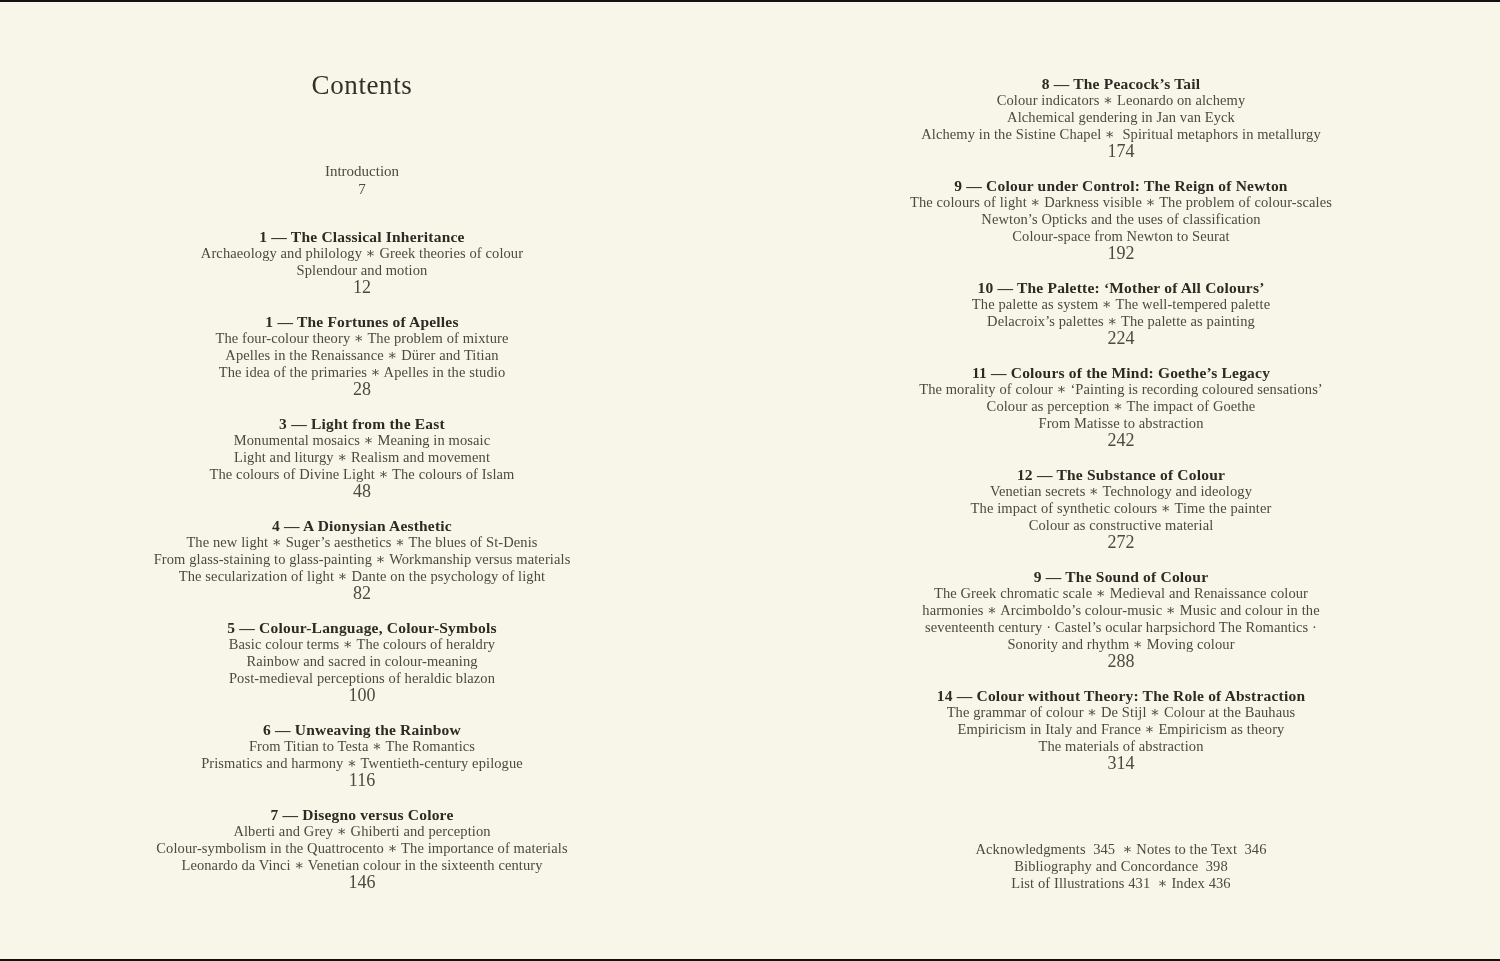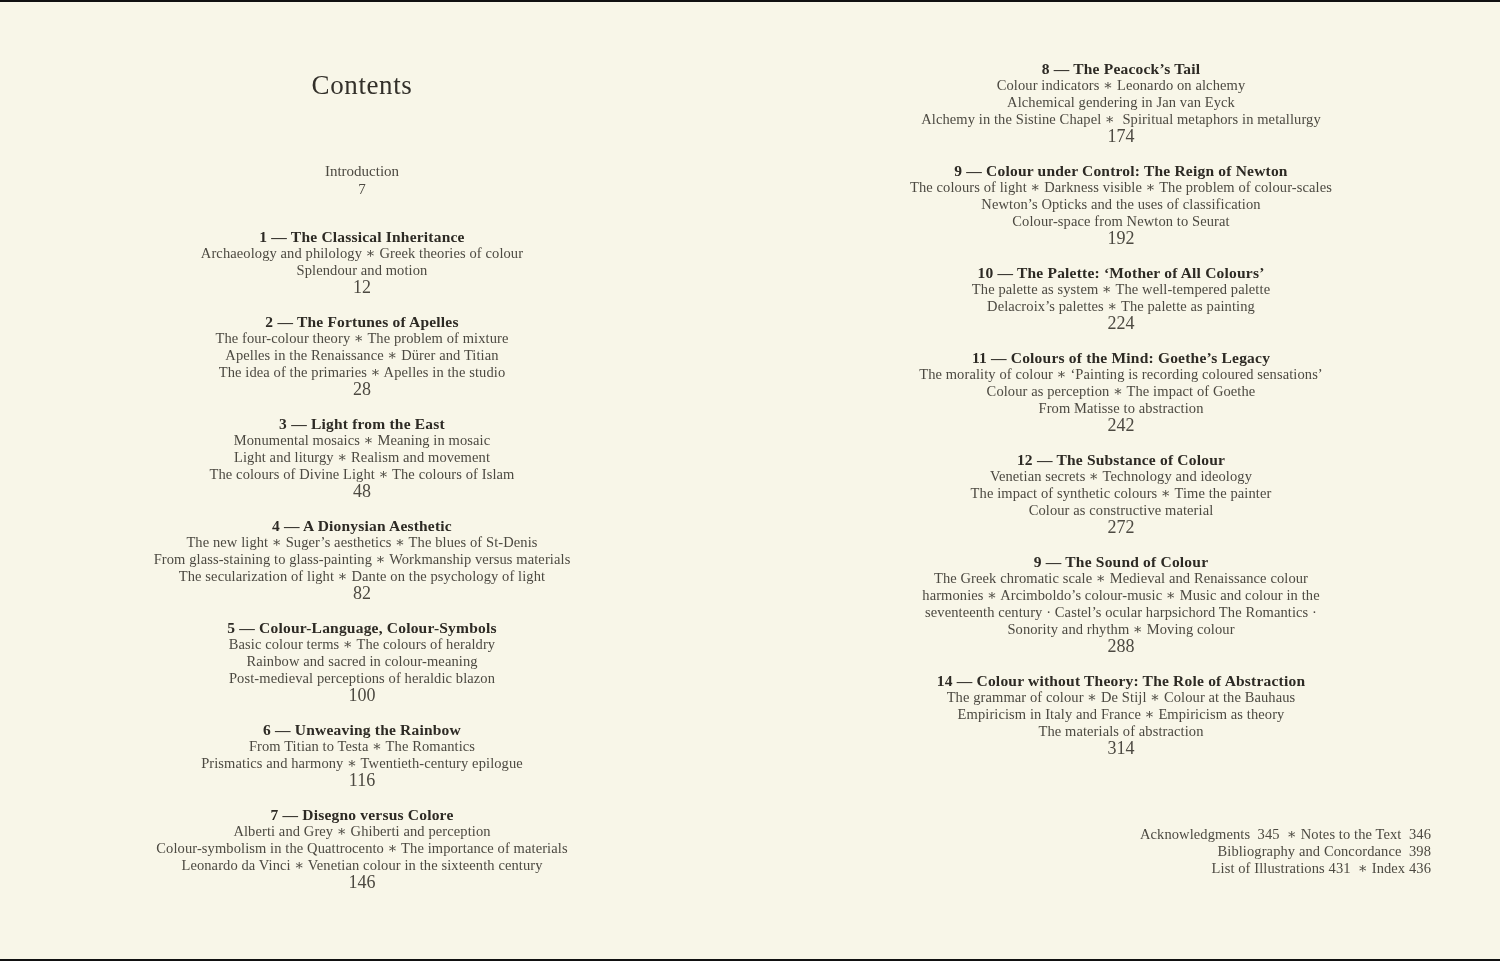--- a/index.html
+++ b/index.html
@@ -20,21 +20,21 @@
   }
   .edge-top { top: 0; }
   .edge-bottom { bottom: 0; }
   .col {
     position: absolute;
     width: 620px;
     text-align: center;
     color: #4c4941;
   }
   .col-left  { left: 52px;  top: 70px; }
-  .col-right { left: 811px; top: 60px; }
+  .col-right { left: 811px; top: 75px; }
   .contents-title {
     font-size: 27px;
     line-height: 30px;
     color: #33302a;
     letter-spacing: 0.6px;
     margin-bottom: 62px;
     font-weight: 400;
   }
   .intro-block {
     font-size: 15px;
@@ -57,21 +57,20 @@
     letter-spacing: 0.1px;
     white-space: pre-wrap;
   }
   .chapter-page {
     font-size: 18px;
     line-height: 17px;
     color: #4c4941;
   }
   .backmatter {
     margin-top: 69px;
-    text-align: right;
   }
   .backmatter-line {
     font-size: 14.5px;
     line-height: 17px;
     color: #4c4941;
     letter-spacing: 0.1px;
     white-space: pre-wrap;
   }
 </style>
 </head>
@@ -87,21 +86,21 @@
       <div>7</div>
     </div>
     <div id="left-chapters">
         <div class="chapter">
           <div class="chapter-heading">1 — The Classical Inheritance</div>
           <div class="chapter-line">Archaeology and philology ∗ Greek theories of colour</div>
           <div class="chapter-line">Splendour and motion</div>
           <div class="chapter-page">12</div>
         </div>
         <div class="chapter">
-          <div class="chapter-heading">2 — The Fortunes of Apelles</div>
+          <div class="chapter-heading">1 — The Fortunes of Apelles</div>
           <div class="chapter-line">The four-colour theory ∗ The problem of mixture</div>
           <div class="chapter-line">Apelles in the Renaissance ∗ Dürer and Titian</div>
           <div class="chapter-line">The idea of the primaries ∗ Apelles in the studio</div>
           <div class="chapter-page">28</div>
         </div>
         <div class="chapter">
           <div class="chapter-heading">3 — Light from the East</div>
           <div class="chapter-line">Monumental mosaics ∗ Meaning in mosaic</div>
           <div class="chapter-line">Light and liturgy ∗ Realism and movement</div>
           <div class="chapter-line">The colours of Divine Light ∗ The colours of Islam</div>

